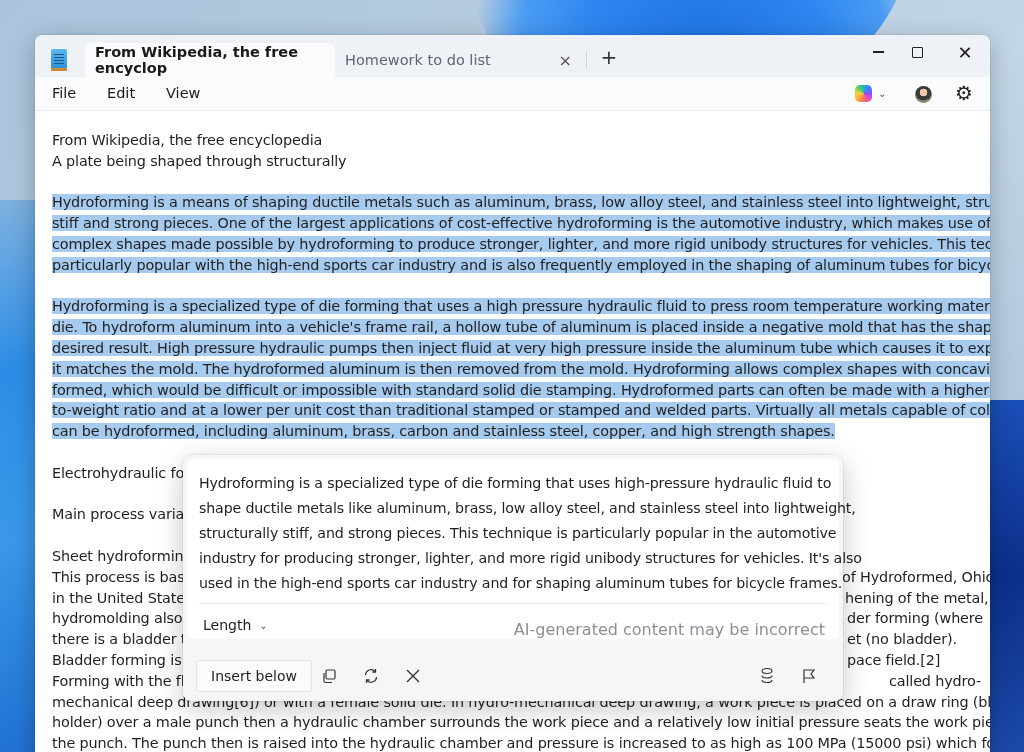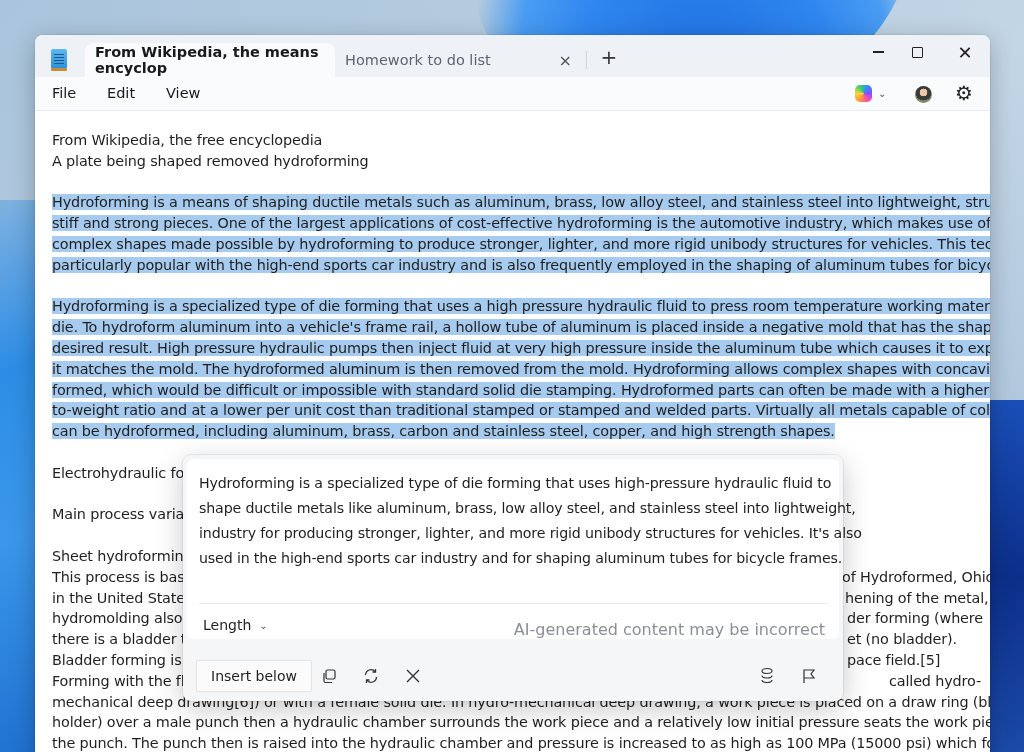--- a/index.html
+++ b/index.html
@@ -125,21 +125,21 @@
 <body>
 
 <div class="wall-bloom"></div>
 <div class="wall-left"></div>
 <div class="wall-right"></div>
 
 <div class="window">
   <div class="titlebar">
     <div class="app-icon"></div>
     <div class="tab active">
-      <span>From Wikipedia, the means encyclop</span>
+      <span>From Wikipedia, the free encyclop</span>
     </div>
     <div class="tab inactive">
       <span>Homework to do list</span>
       <span class="tab-close">×</span>
     </div>
     <div class="tab-sep"></div>
     <div class="new-tab">+</div>
     <div class="win-ctrl win-min">
         <span></span>
       </div>
@@ -156,21 +156,21 @@
     <div class="copilot-btn">
       <span class="copilot-icon"></span>
       <span class="chev">⌄</span>
     </div>
     <div class="avatar"></div>
     <div class="settings">⚙</div>
   </div>
 
   <div class="doc">
     <p class="line">From Wikipedia, the free encyclopedia</p>
-    <p class="line">A plate being shaped removed hydroforming</p>
+    <p class="line">A plate being shaped through structurally</p>
     <div class="gap"></div>
     <p class="line"><span class="sel">Hydroforming is a means of shaping ductile metals such as aluminum, brass, low alloy steel, and stainless steel into lightweight, structurally</span></p>
     <p class="line"><span class="sel">stiff and strong pieces. One of the largest applications of cost-effective hydroforming is the automotive industry, which makes use of the</span></p>
     <p class="line"><span class="sel">complex shapes made possible by hydroforming to produce stronger, lighter, and more rigid unibody structures for vehicles. This technique is</span></p>
     <p class="line"><span class="sel">particularly popular with the high-end sports car industry and is also frequently employed in the shaping of aluminum tubes for bicycle frames.</span></p>
     <div class="gap"></div>
     <p class="line"><span class="sel">Hydroforming is a specialized type of die forming that uses a high pressure hydraulic fluid to press room temperature working material into a</span></p>
     <p class="line"><span class="sel">die. To hydroform aluminum into a vehicle's frame rail, a hollow tube of aluminum is placed inside a negative mold that has the shape of the</span></p>
     <p class="line"><span class="sel">desired result. High pressure hydraulic pumps then inject fluid at very high pressure inside the aluminum tube which causes it to expand until</span></p>
     <p class="line"><span class="sel">it matches the mold. The hydroformed aluminum is then removed from the mold. Hydroforming allows complex shapes with concavities to be</span></p>
@@ -180,33 +180,34 @@
     <div class="gap"></div>
     <p class="line">Electrohydraulic forr</p>
     <div class="gap"></div>
     <p class="line">Main process varian</p>
     <div class="gap"></div>
     <p class="line" style="position:relative;"><span>Sheet hydroforming</span></p>
     <p class="line" style="position:relative;"><span>This process is basec</span><span style="position:absolute;left:790px;">of Hydroformed, Ohio</span></p>
     <p class="line" style="position:relative;"><span>in the United States.</span><span style="position:absolute;left:793px;">hening of the metal,</span></p>
     <p class="line" style="position:relative;"><span>hydromolding also p</span><span style="position:absolute;left:795px;">der forming (where</span></p>
     <p class="line" style="position:relative;"><span>there is a bladder th</span><span style="position:absolute;left:795px;">et (no bladder).</span></p>
-    <p class="line" style="position:relative;"><span>Bladder forming is s</span><span style="position:absolute;left:795px;">pace field.[5]</span></p>
+    <p class="line" style="position:relative;"><span>Bladder forming is s</span><span style="position:absolute;left:795px;">pace field.[2]</span></p>
     <p class="line" style="position:relative;"><span>Forming with the flu</span><span style="position:absolute;left:837px;">called hydro-</span></p>
     <p class="line">mechanical deep drawing[6]) or with a female solid die. In hydro-mechanical deep drawing, a work piece is placed on a draw ring (blank</p>
     <p class="line">holder) over a male punch then a hydraulic chamber surrounds the work piece and a relatively low initial pressure seats the work piece against</p>
     <p class="line">the punch. The punch then is raised into the hydraulic chamber and pressure is increased to as high as 100 MPa (15000 psi) which forms the</p>
   </div>
 </div>
 
 <div class="popup">
   <div class="popup-card">
     <div class="popup-text">
       <p class="line">Hydroforming is a specialized type of die forming that uses high-pressure hydraulic fluid to</p>
       <p class="line">shape ductile metals like aluminum, brass, low alloy steel, and stainless steel into lightweight,</p>
+      <p class="line">structurally stiff, and strong pieces. This technique is particularly popular in the automotive</p>
       <p class="line">industry for producing stronger, lighter, and more rigid unibody structures for vehicles. It's also</p>
       <p class="line">used in the high-end sports car industry and for shaping aluminum tubes for bicycle frames.</p>
     </div>
     <div class="popup-divider"></div>
     <div class="length-btn">
       <span>Length</span>
       <span class="chev">⌄</span>
     </div>
     <div class="ai-note">AI-generated content may be incorrect</div>
   </div>

